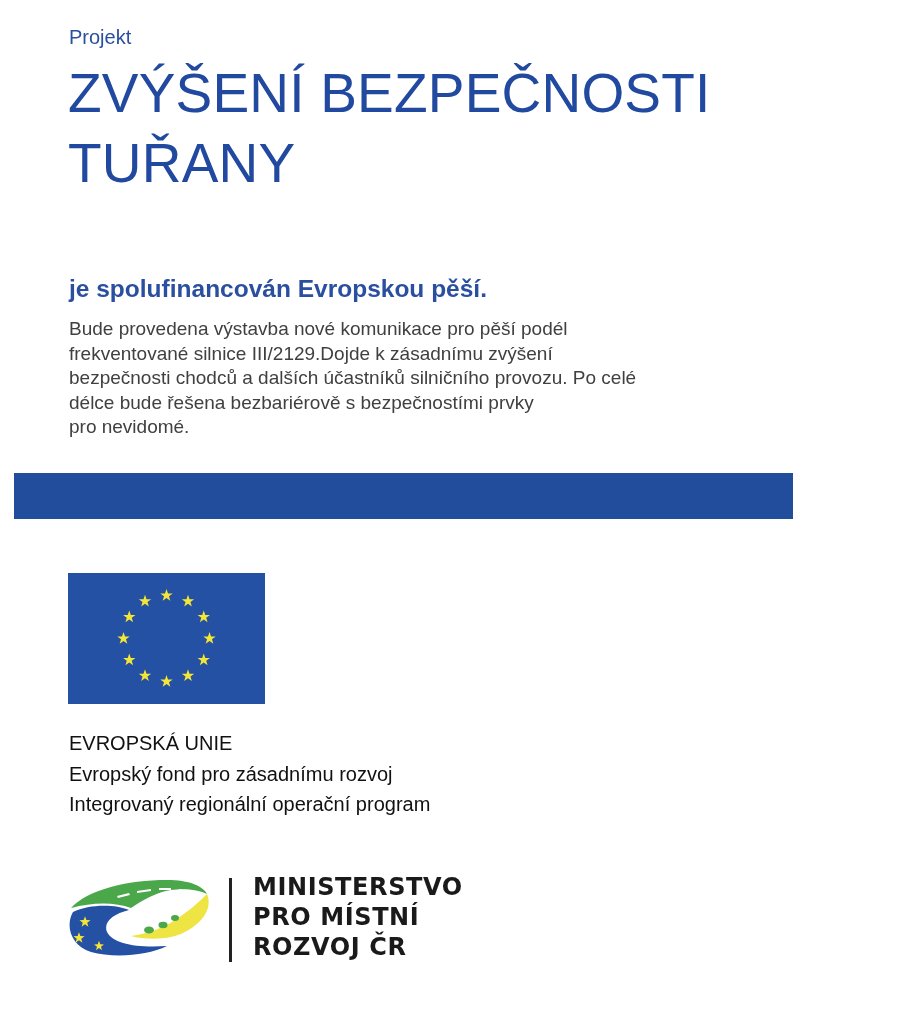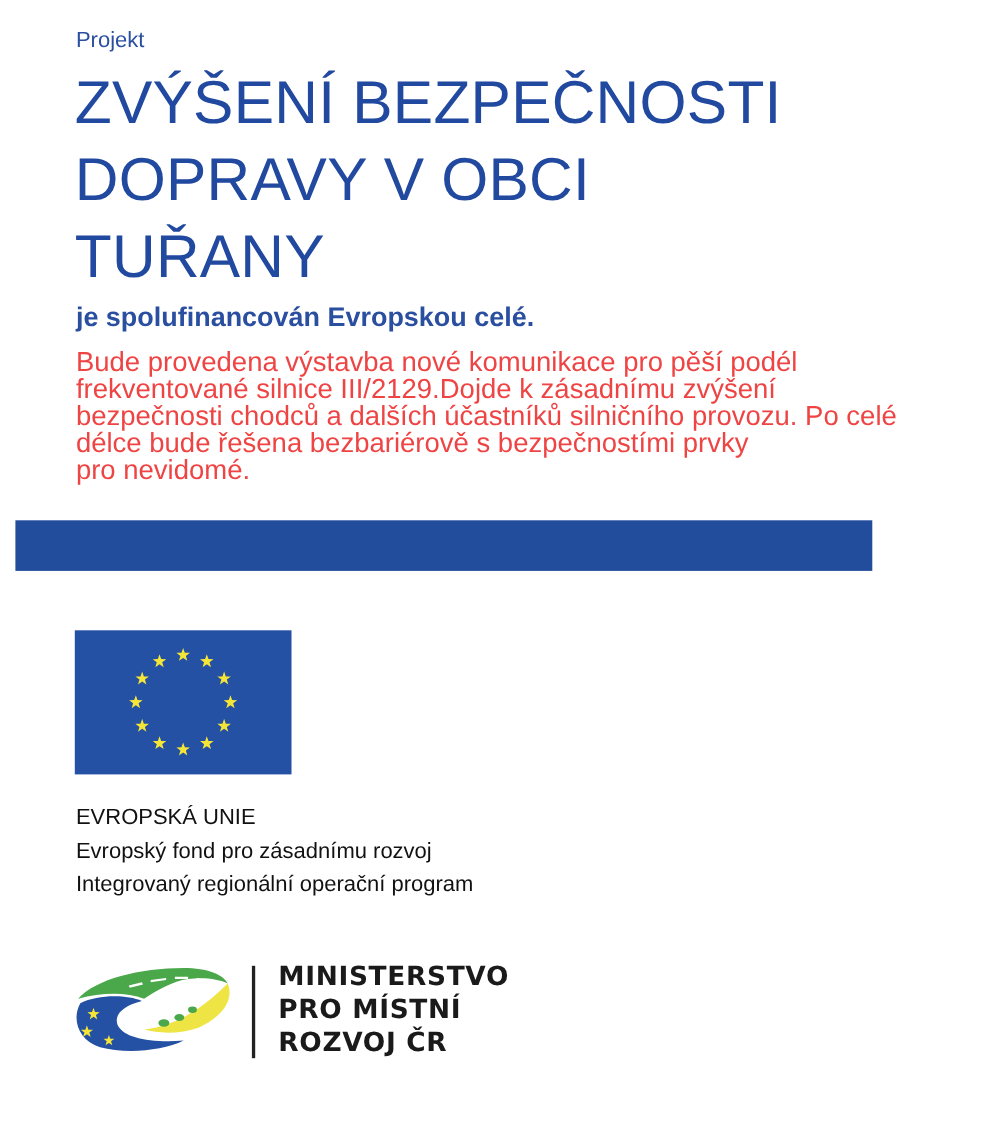--- a/index.html
+++ b/index.html
@@ -40,22 +40,22 @@
       top: 274px;
       font-size: 24.5px;
       font-weight: bold;
       color: #2a4fa0;
       line-height: 30px;
       white-space: nowrap;
     }
     .description {
       left: 69px;
       top: 317px;
-      font-size: 25px;
-      color: #ef4444;
+      font-size: 19px;
+      color: #404040;
       line-height: 24.5px;
     }
     .description span { display: block; white-space: nowrap; }
 
     .blue-bar {
       left: 14px;
       top: 473px;
       width: 779px;
       height: 46px;
       background: #224c9c;
@@ -103,25 +103,24 @@
     }
     .mmr-text span { display: block; white-space: nowrap; }
   </style>
 </head>
 <body>
 
 <div class="abs label-projekt">Projekt</div>
 
 <h1 class="abs title">
   <span>ZVÝŠENÍ BEZPEČNOSTI</span>
-  <span>DOPRAVY V OBCI</span>
   <span>TUŘANY</span>
 </h1>
 
-<div class="abs subtitle">je spolufinancován Evropskou celé.</div>
+<div class="abs subtitle">je spolufinancován Evropskou pěší.</div>
 
 <div class="abs description">
   <span>Bude provedena výstavba nové komunikace pro pěší podél</span>
   <span>frekventované silnice III/2129.Dojde k zásadnímu zvýšení</span>
   <span>bezpečnosti chodců a dalších účastníků silničního provozu. Po celé</span>
   <span>délce bude řešena bezbariérově s bezpečnostími prvky</span>
   <span>pro nevidomé.</span>
 </div>
 
 <div class="abs blue-bar"></div>

